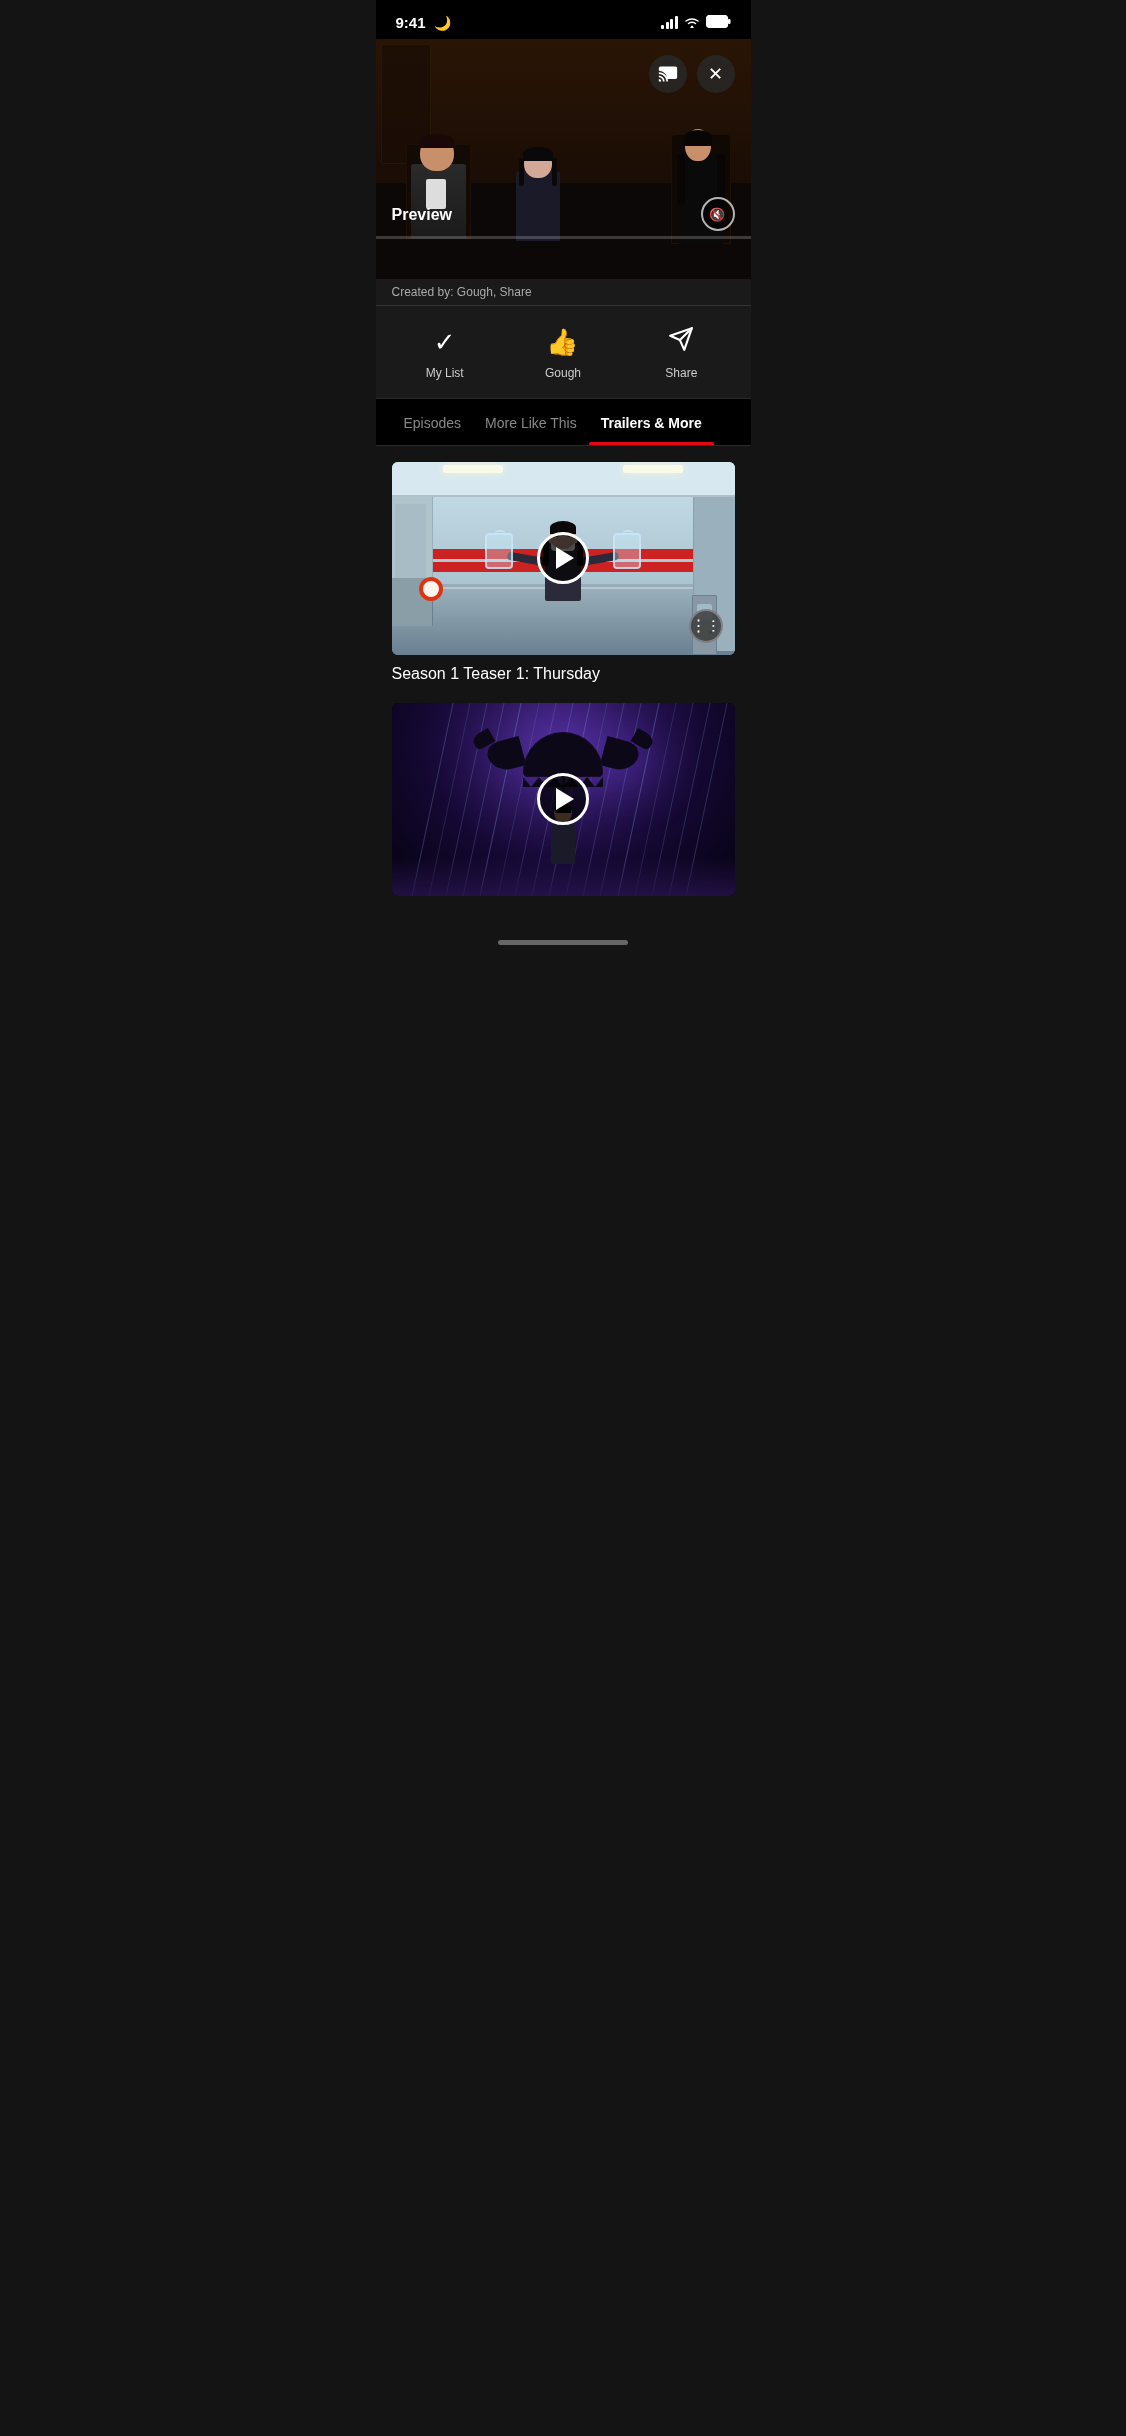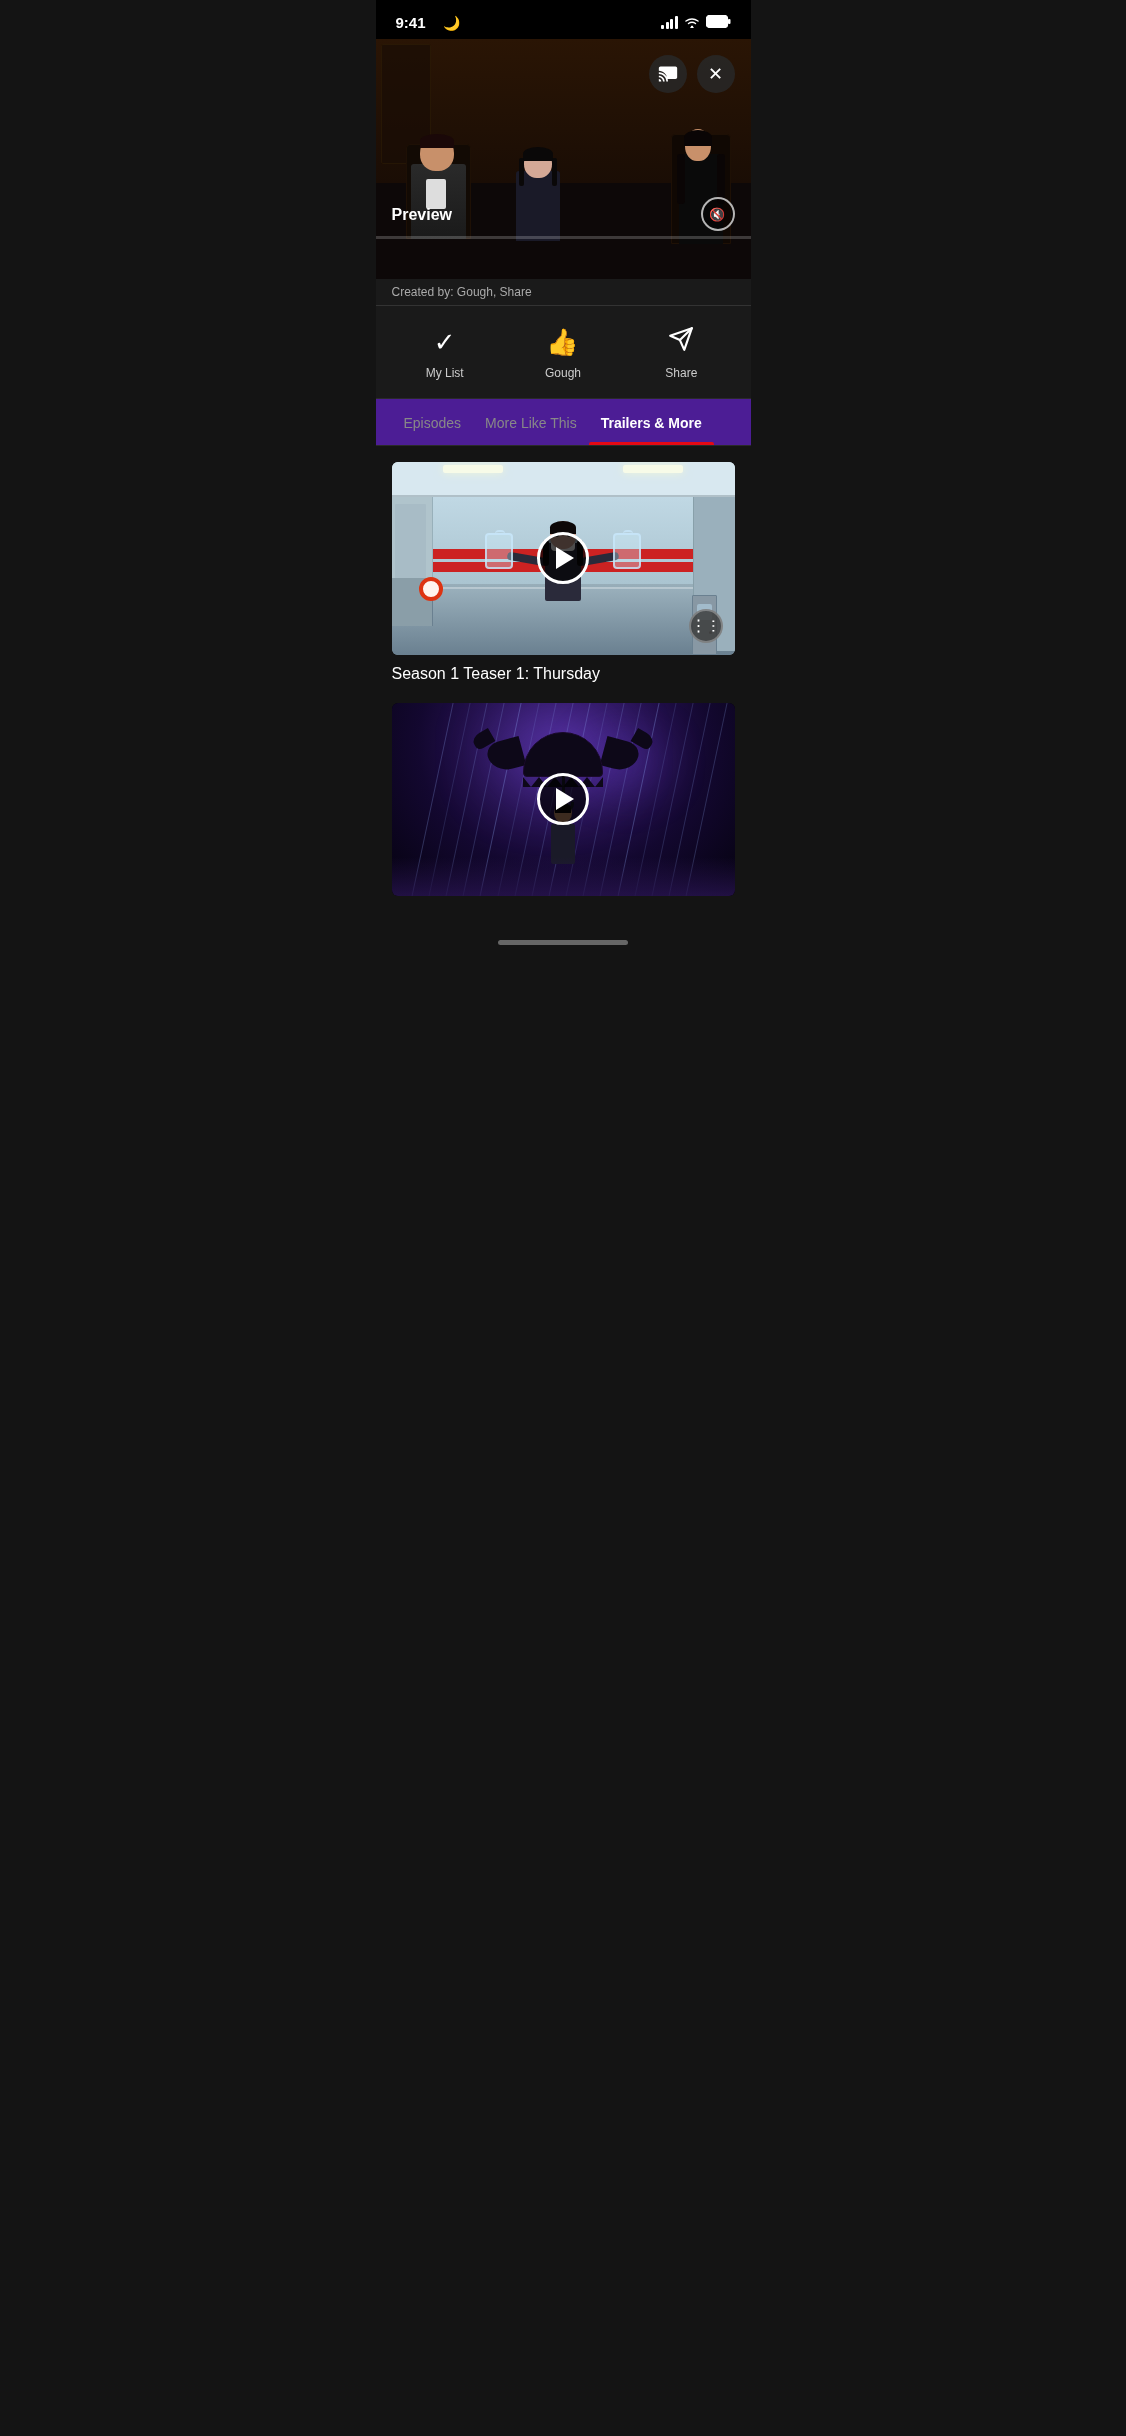--- a/index.html
+++ b/index.html
@@ -171,21 +171,21 @@
       font-size: 26px;
       color: #fff;
     }
     .action-label {
       font-size: 12px;
       color: #ccc;
     }
 
     
     .tabs-container {
-      background: #4c1d95;
+      background: #000000;
       border-bottom: 1px solid #2a2a2a;
       padding: 0 16px;
     }
     .tabs-row {
       display: flex;
       gap: 0;
     }
     .tab-item {
       padding: 16px 12px 14px;
       font-size: 14px;
@@ -309,21 +309,21 @@
       height: 20px;
       fill: #fff;
     }
 
     .moon-icon { font-size: 14px; }
   </style>
 </head>
 <body>
 
 <div class="status-bar">
-  <div style="display:flex; align-items:center; gap:18px;text-align:right;">
+  <div style="display:flex; align-items:center; gap:9px;text-align:right;">
     <span class="status-time">9:41</span>
     <span class="moon-icon">🌙</span>
   </div>
   <div class="status-icons">
     <div class="signal-bars">
       <span style="height:4px;"></span>
       <span style="height:7px;"></span>
       <span style="height:10px;"></span>
       <span style="height:13px;"></span>
     </div>

